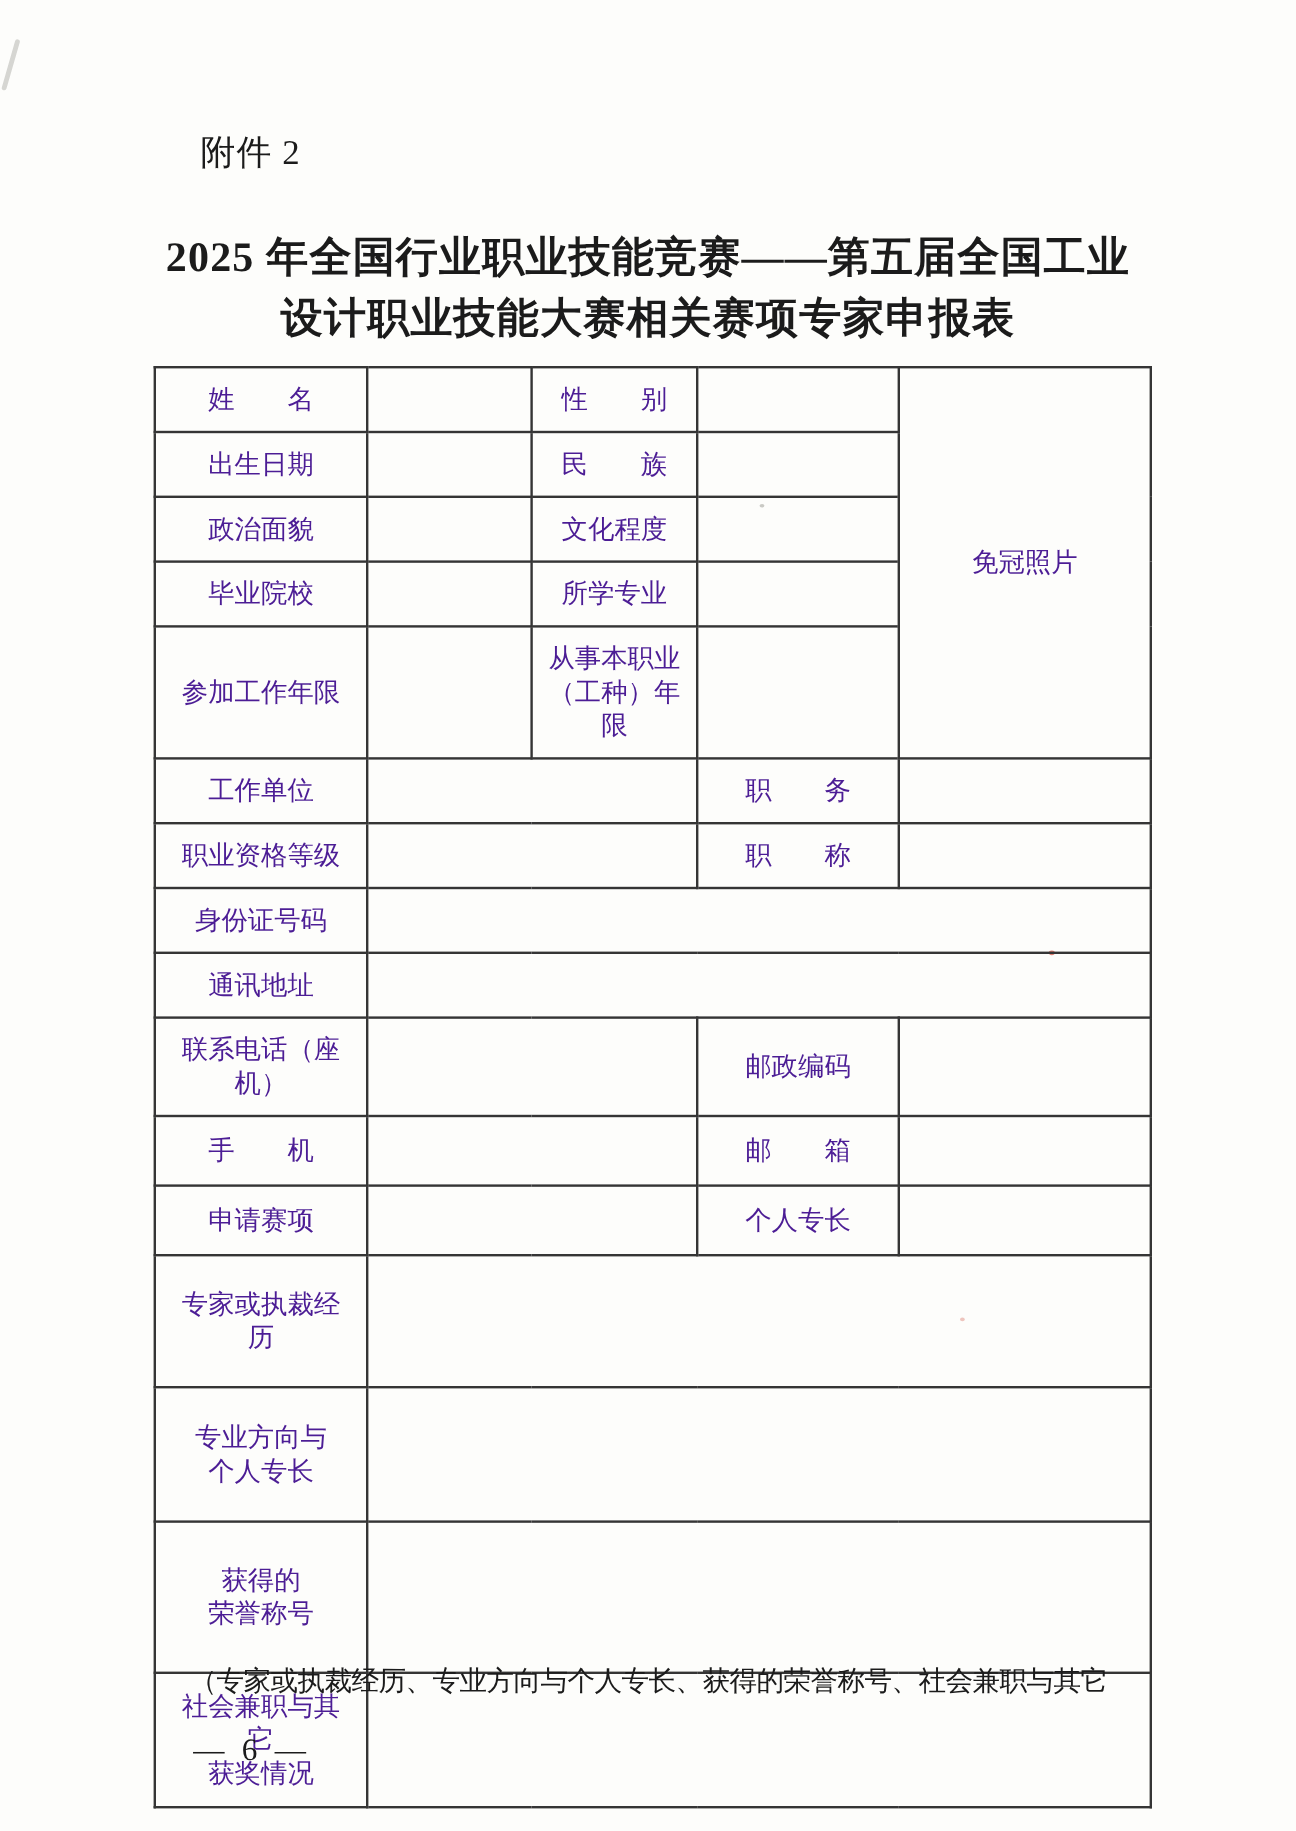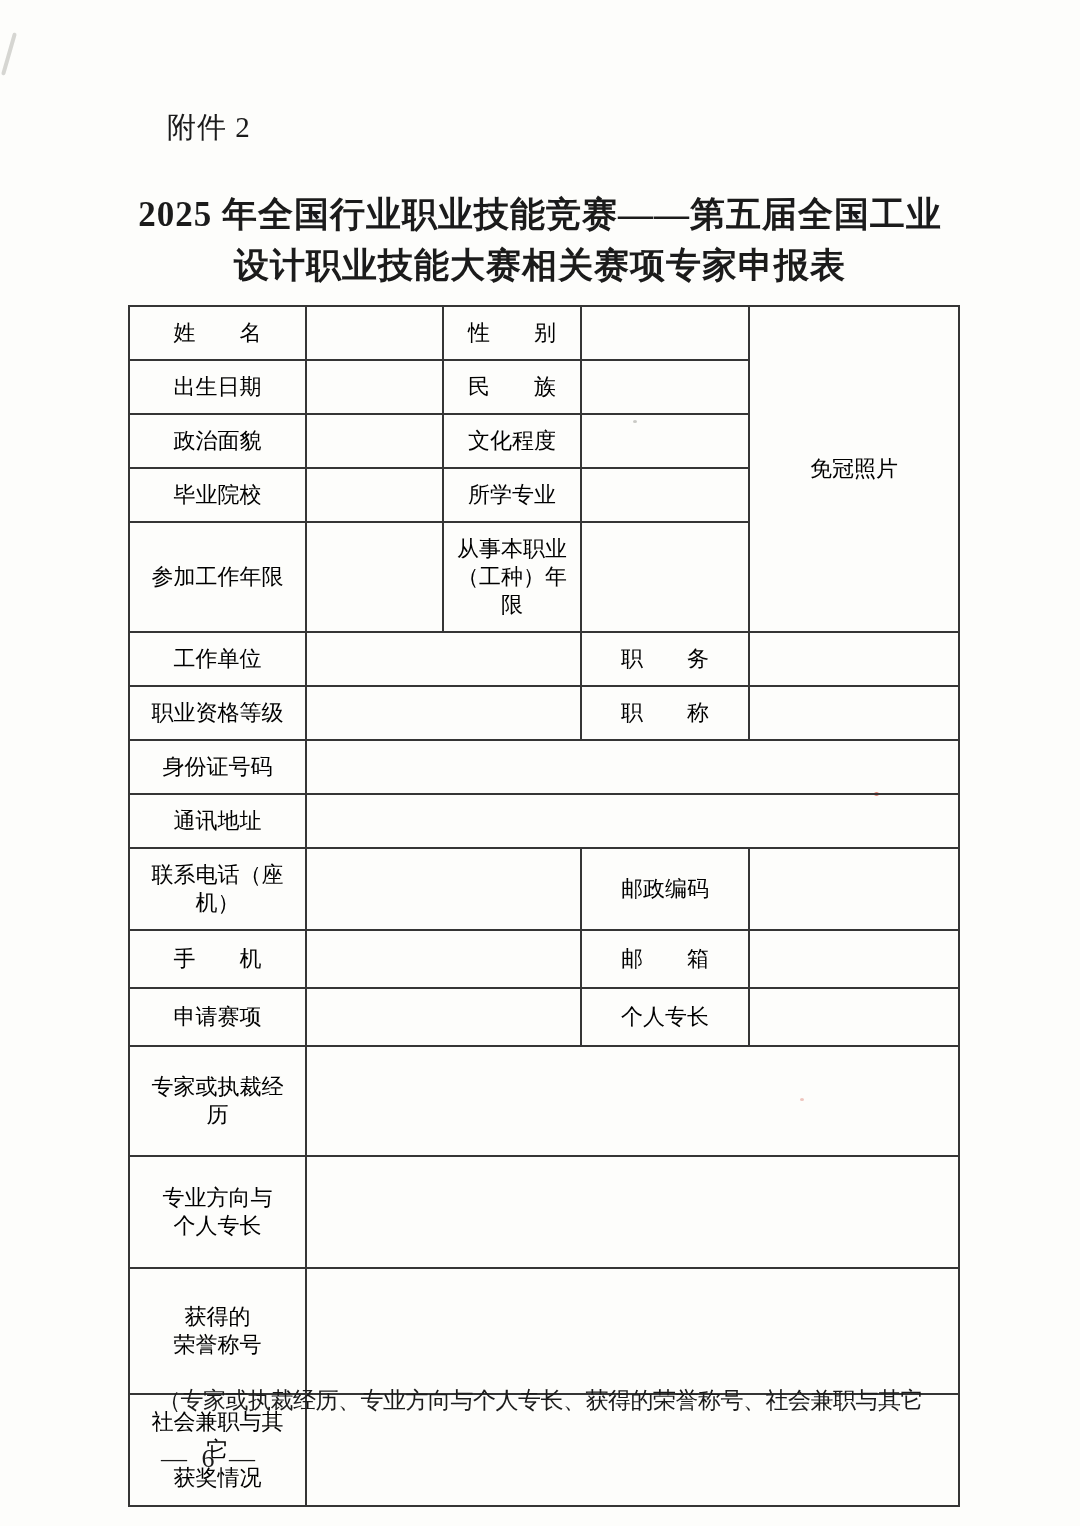--- a/index.html
+++ b/index.html
@@ -17,21 +17,21 @@
     text-align:center;font-weight:bold;font-size:35px;line-height:51px;
     letter-spacing:1px;
   }
   table.form{
     position:absolute;left:128px;top:305px;
     border-collapse:collapse;table-layout:fixed;
   }
   table.form td{
     border:2px solid #353535;padding:12px;margin:0;
     text-align:center;vertical-align:middle;
-    font-size:22px;line-height:28px;color:#000000;
+    font-size:22px;line-height:28px;color:#4c1d95;
     overflow:hidden;
   }
   td.small-label{font-size:21px;line-height:27px;}
   
   tr.r1{height:53px;} tr.r2{height:52px;} tr.r3{height:52px;} tr.r4{height:36px;}
   tr.r5{height:60px;} tr.r6{height:51px;} tr.r7{height:52px;} tr.r8{height:48px;}
   tr.r9{height:47px;} tr.r10{height:58px;} tr.r11{height:58px;border-radius:23px;} tr.r12{height:58px;}
   tr.r13{height:110px;} tr.r14{height:112px;} tr.r15{height:126px;border-radius:15px;} tr.r16{height:112px;}
   .footer-note{
     position:absolute;left:158px;top:1387px;width:790px;

